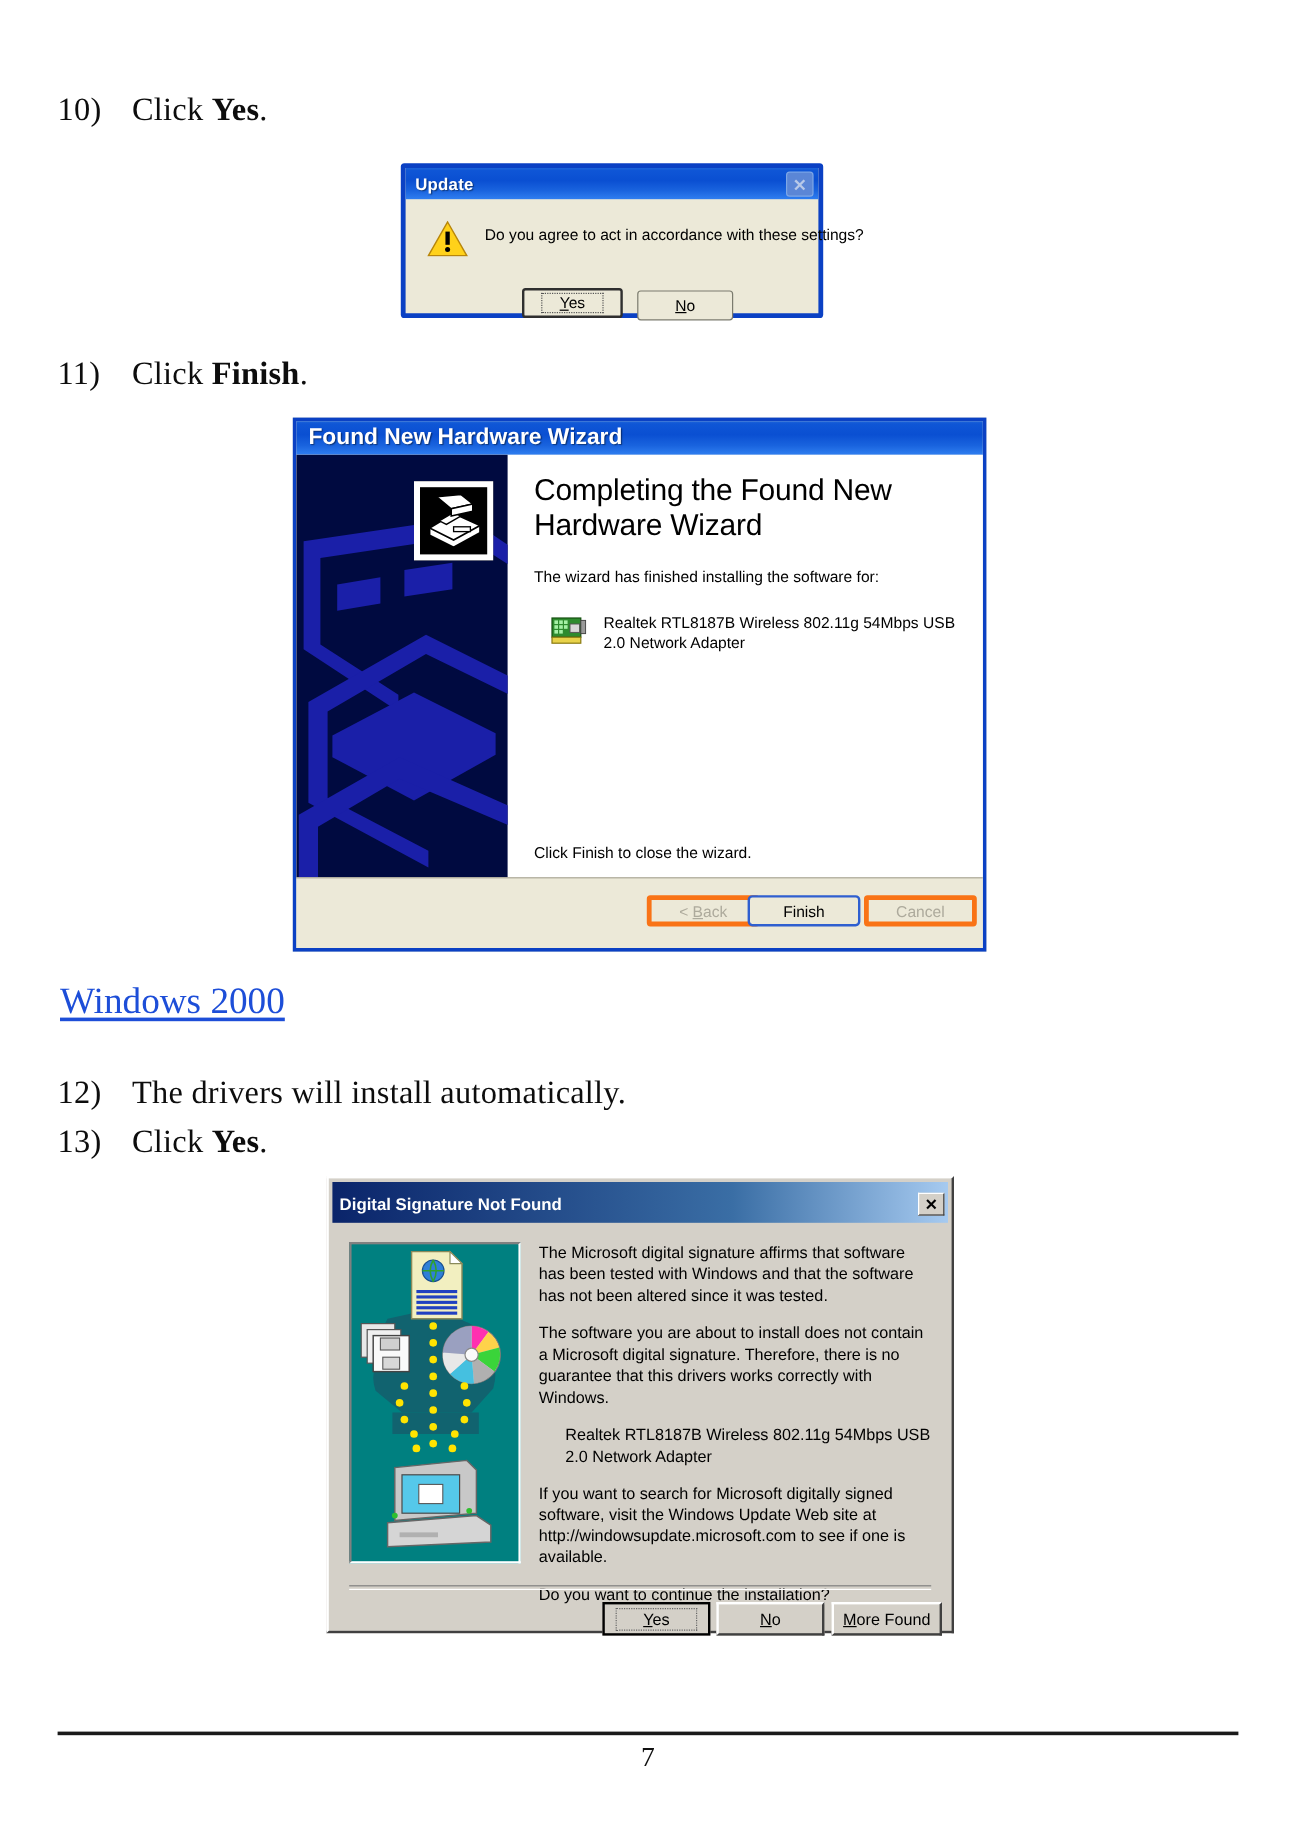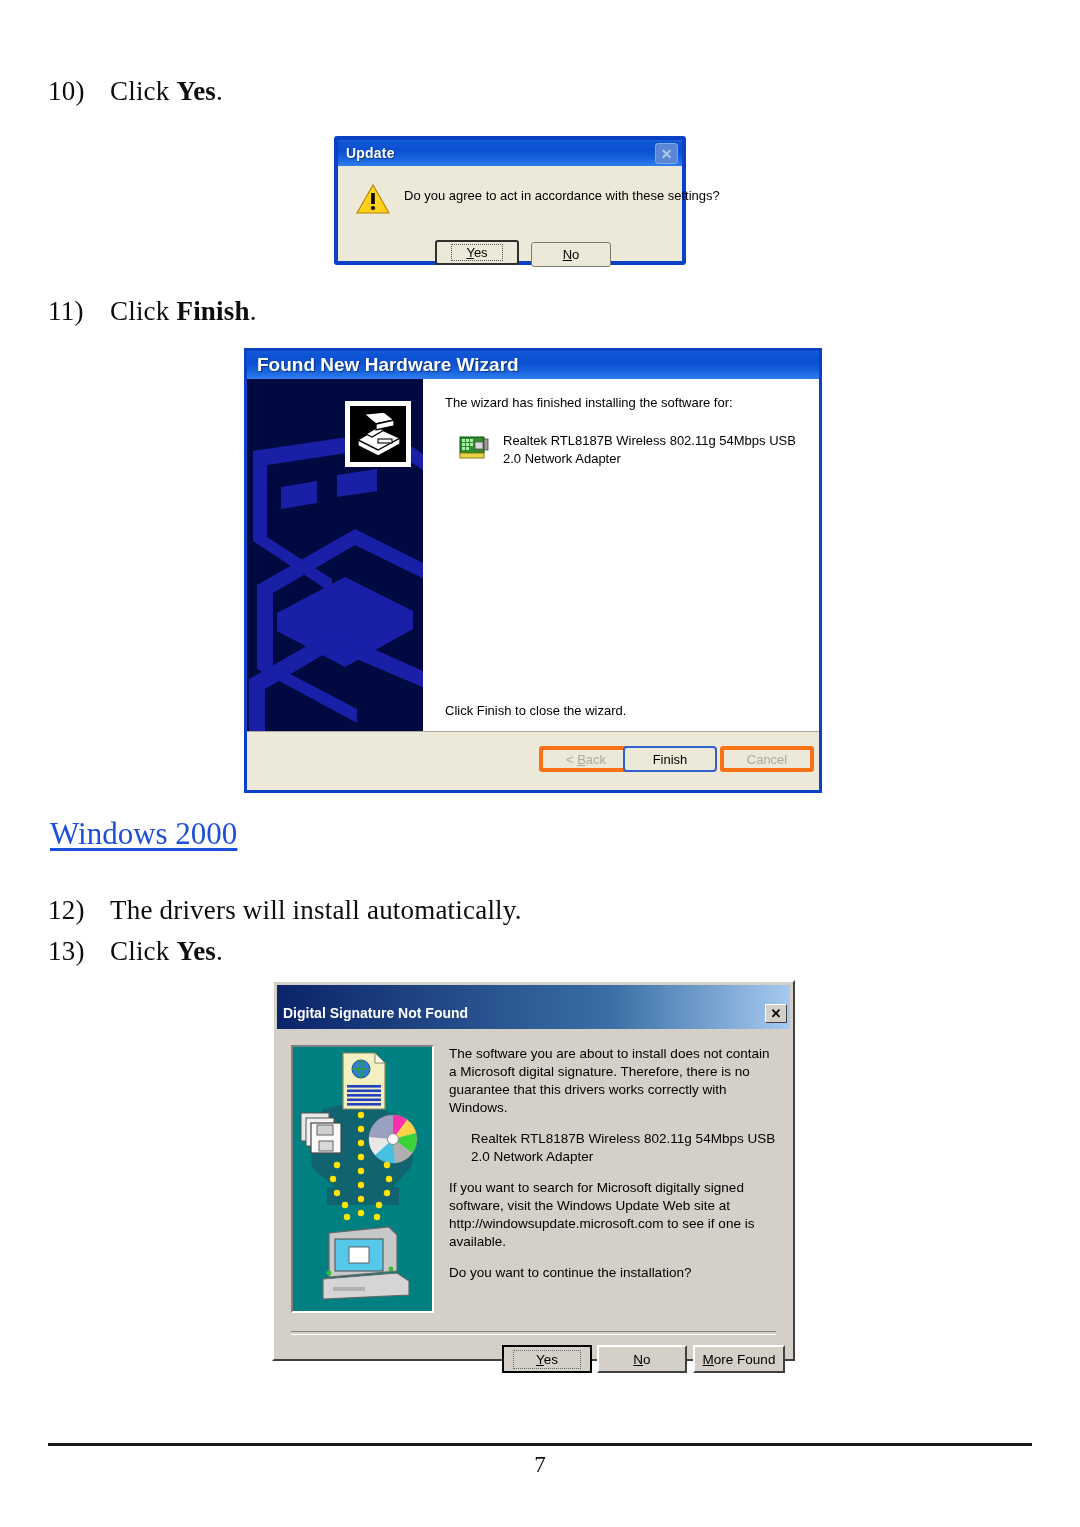--- a/index.html
+++ b/index.html
@@ -282,21 +282,21 @@
     border-left-color: #ffffff;
     border-right-color: #404040;
     border-bottom-color: #404040;
     padding: 3px;
   }
   .w2k-title {
     height: 32px;
     background: linear-gradient(to right, #0a246a 0%, #3a6ea5 65%, #a6caf0 100%);
     display: flex;
     align-items: center;
-    padding: 12px 3px 0 6px;
+    padding: 2px 3px 0 6px;
     justify-content: space-between;
   }
   .w2k-title span.t {
     font-family: "Liberation Sans", sans-serif;
     font-weight: bold;
     font-size: 14px;
     color: #ffffff;
   }
   .w2k-close {
     width: 22px; height: 19px;
@@ -432,20 +432,24 @@
             <path d="M16 28 L28 21 L34 24 L22 31 Z" fill="#ffffff" stroke="#000" stroke-width="1.2"></path>
             <path d="M14 8 L34 6 L44 14 L26 18 Z" fill="#ffffff" stroke="#000" stroke-width="1.3"></path>
             <path d="M26 18 L44 14 L44 20 L26 24 Z" fill="#ffffff" stroke="#000" stroke-width="1.3"></path>
             <rect x="28" y="33" width="14" height="4" fill="#ffffff" stroke="#000" stroke-width="1.1"></rect>
           </g>
         </svg>
       </div>
     </div>
 
     <div class="wiz-main">
+      <div class="wiz-h1">
+        <div>Completing the Found New</div>
+        <div>Hardware Wizard</div>
+      </div>
       <p class="wiz-p">The wizard has finished installing the software for:</p>
 
       <div class="wiz-device">
         <svg class="nic" viewBox="0 0 30 26">
           <rect x="1" y="3" width="24" height="16" fill="#2e8b2e" stroke="#14500f" stroke-width="1"></rect>
           <g fill="#a6f0a6">
             <rect x="3" y="5" width="3" height="3"></rect>
               <rect x="7" y="5" width="3" height="3"></rect>
             <rect x="11" y="5" width="3" height="3"></rect>
               <rect x="3" y="9" width="3" height="3"></rect>
@@ -567,20 +571,21 @@
           <rect x="56" y="200" width="20" height="16" fill="#ffffff" stroke="#555" stroke-width=".9"></rect>
           <path d="M30 232 L104 226 L116 234 L116 248 L30 252 Z" fill="#d5d5d5" stroke="#666" stroke-width="1.2"></path>
           <rect x="40" y="240" width="32" height="4" fill="#b0b0b0"></rect>
           <circle cx="36" cy="226" r="2.4" fill="#2fbf2f"></circle>
           <circle cx="98" cy="222" r="2.4" fill="#2fbf2f"></circle>
         </g>
       </svg>
     </div>
 
     <div class="w2k-text">
+      <p>The Microsoft digital signature affirms that software has been tested with Windows and that the software has not been altered since it was tested.</p>
       <p>The software you are about to install does not contain a Microsoft digital signature. Therefore,  there is no guarantee that this drivers works correctly with Windows.</p>
       <p class="dev" style="margin-bottom:0;">Realtek RTL8187B Wireless 802.11g 54Mbps USB</p>
       <p class="dev">2.0 Network Adapter</p>
       <p>If you want to search for Microsoft digitally signed software, visit the Windows Update Web site at http://windowsupdate.microsoft.com to see if one is available.</p>
       <p style="margin-bottom:0;">Do you want to continue the installation?</p>
     </div>
 
     <div class="w2k-sep"></div>
 
     <div class="w2k-btn default" style="left:225px; width:90px;">

